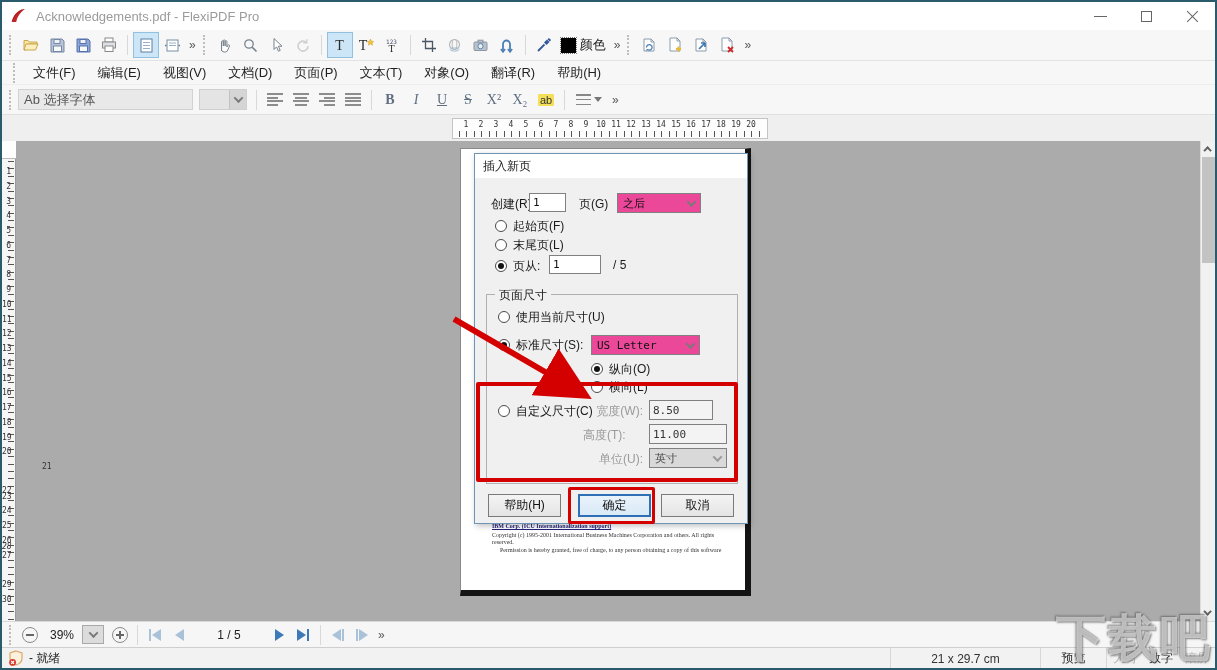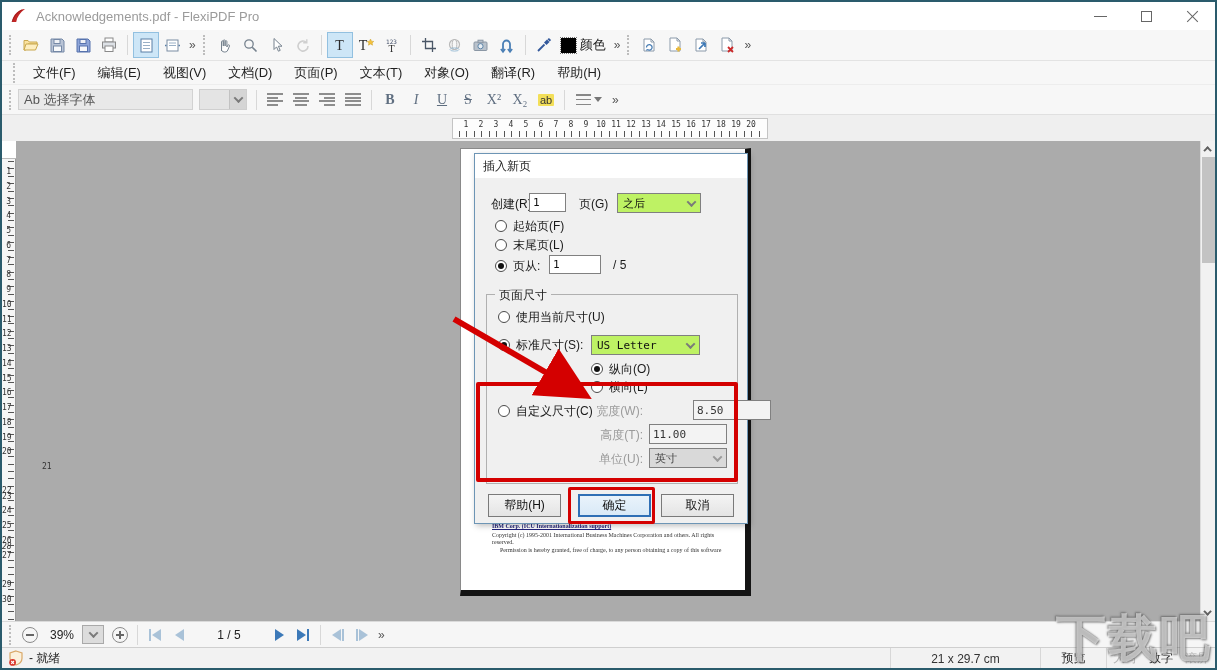--- a/index.html
+++ b/index.html
@@ -79,21 +79,21 @@
 
   
   .dialog { position:absolute; left:472px; top:12px; width:274px; height:371px; background:#f0f0f0;
             border:1px solid #6d95b5; box-shadow:2px 2px 6px rgba(0,0,0,.25); z-index:10; font-size:12px;}
   .dlg-title { height:24px; background:#fff; padding-left:8px; line-height:24px; font-size:12px; color:#1a1a1a;}
   .dlg-label { position:absolute; color:#1a1a1a; white-space:nowrap;}
   .dlg-label.gray { color:#9a9a9a; }
   .dlg-input { position:absolute; background:#fff; border:1px solid #808080; font-family:"DejaVu Sans Mono",monospace;
                font-size:11px; color:#111; padding:1px 3px; line-height:15px;}
   .dlg-input.dim { background:#f3f3f3; color:#333;}
-  .combo { position:absolute; background:#bef264; border:1px solid #808080; display:flex; align-items:center; padding-left:5px;
+  .combo { position:absolute; background:#ec4899; border:1px solid #808080; display:flex; align-items:center; padding-left:5px;
            font-family:"DejaVu Sans Mono",monospace; font-size:11px; color:#111;}
   .combo .arrcell { margin-left:auto; width:17px; height:100%; display:flex; align-items:center; justify-content:center;}
   .combo.dim { background:#d9d9d9; color:#444;}
   .radio { position:absolute; width:12px; height:12px; border:1px solid #4a4a4a; border-radius:50%; background:#fff;}
   .radio.checked::after { content:''; position:absolute; left:2px; top:2px; width:6px; height:6px; background:#111; border-radius:50%;}
   .groupbox { position:absolute; left:11px; top:140px; width:252px; height:190px; border:1px solid #b0b0b0;}
   .legend { position:absolute; top:-8px; left:8px; background:#f0f0f0; padding:0 4px; color:#1a1a1a;}
   .dlg-btn { position:absolute; top:340px; width:73px; height:23px; background:linear-gradient(#f4f4f4,#e4e4e4);
              border:1px solid #7a7a7a; display:flex; align-items:center; justify-content:center; font-size:12px; color:#111;}
   .dlg-btn.focused { border:1px solid #2f6fb5; box-shadow:inset 0 0 0 1px #2f6fb5; background:linear-gradient(#eaf3fb,#d8e9f7);}
@@ -512,22 +512,22 @@
         </div>
 
         <span class="radio checked" style="left:104px;top:68px"></span>
         <span class="dlg-label" style="left:122px;top:66px">纵向(O)</span>
         <span class="radio" style="left:104px;top:86px"></span>
         <span class="dlg-label" style="left:122px;top:84px">横向(L)</span>
 
         <span class="radio" style="left:11px;top:110px"></span>
         <span class="dlg-label" style="left:29px;top:108px">自定义尺寸(C)</span>
         <span class="dlg-label gray" style="left:96px;top:108px;width:60px;text-align:right">宽度(W):</span>
-        <input class="dlg-input dim" style="left: 162px; top: 105px; width: 78px; height: 20px; margin-left: 44px;" value="8.50">
-        <span class="dlg-label gray" style="left:96px;top:132px;width:60px;text-align:right">高度(T):</span>
+        <input class="dlg-input dim" style="left: 162px; top: 105px; width: 64px; height: 20px;" value="8.50">
+        <span class="dlg-label gray" style="left:96px;top:132px;width:60px;">高度(T):</span>
         <input class="dlg-input dim" style="left: 162px; top: 129px; width: 78px; height: 20px;" value="11.00">
         <span class="dlg-label gray" style="left:96px;top:156px;width:60px;text-align:right">单位(U):</span>
         <div class="combo dim" style="left:162px;top:153px;width:78px;height:20px">
           <span style="font-family:'Liberation Sans','DejaVu Sans',sans-serif">英寸</span>
           <span class="arrcell">
               <span class="cv" style="border-color:#9a9a9a"></span>
             </span>
         </div>
       </div>
 

